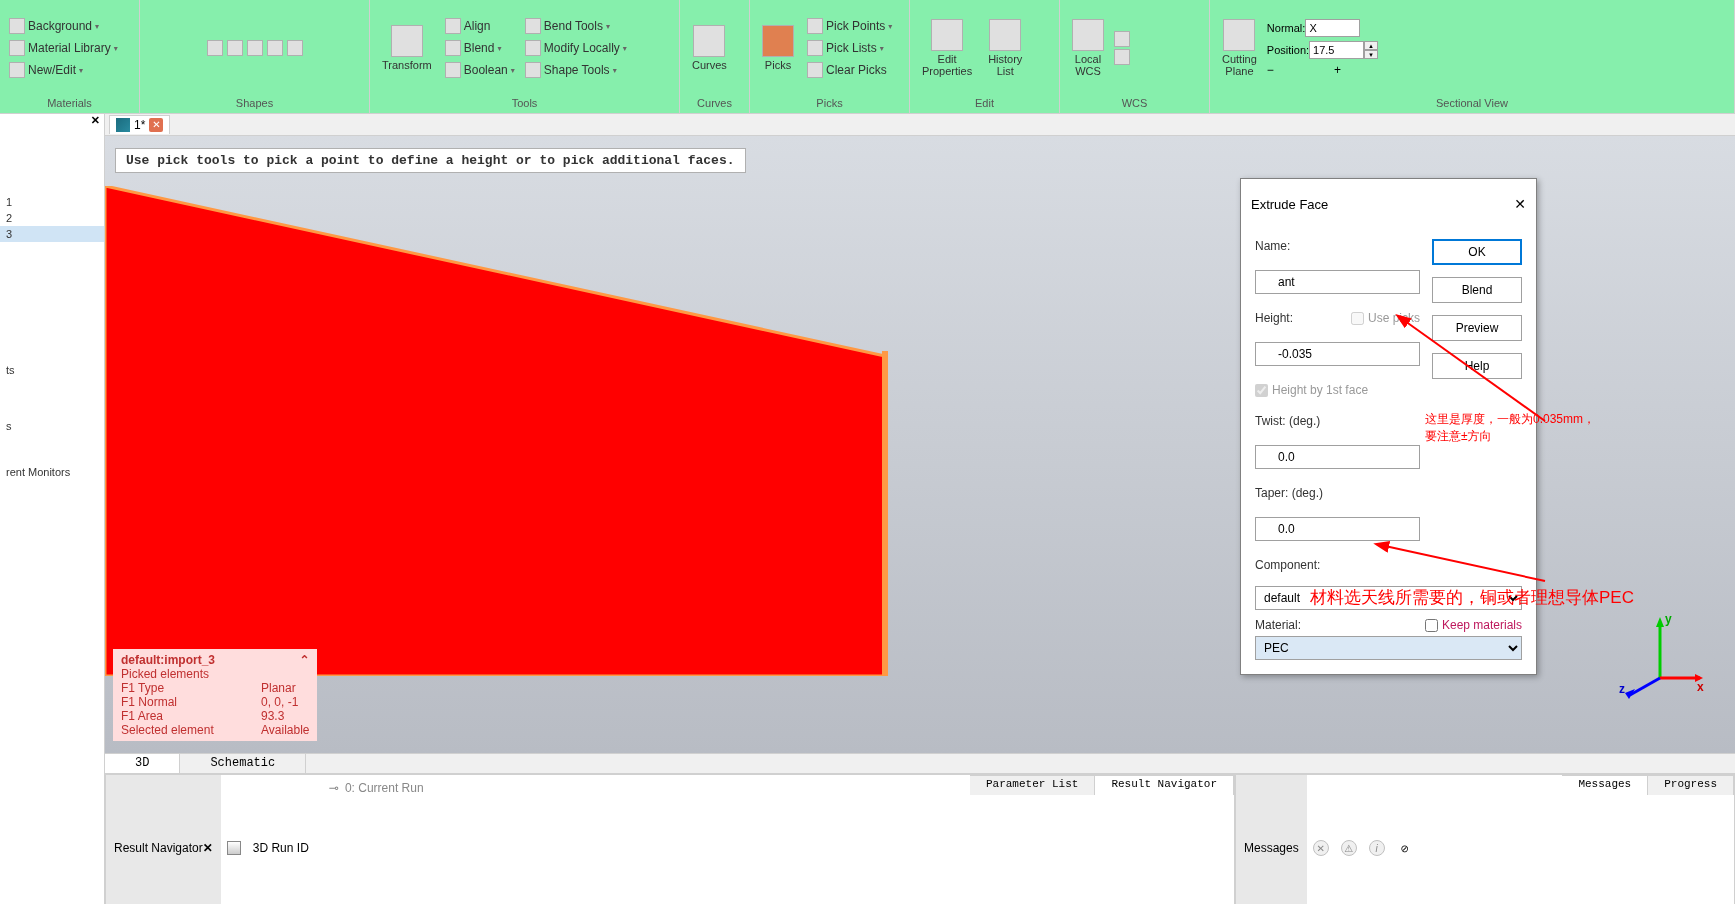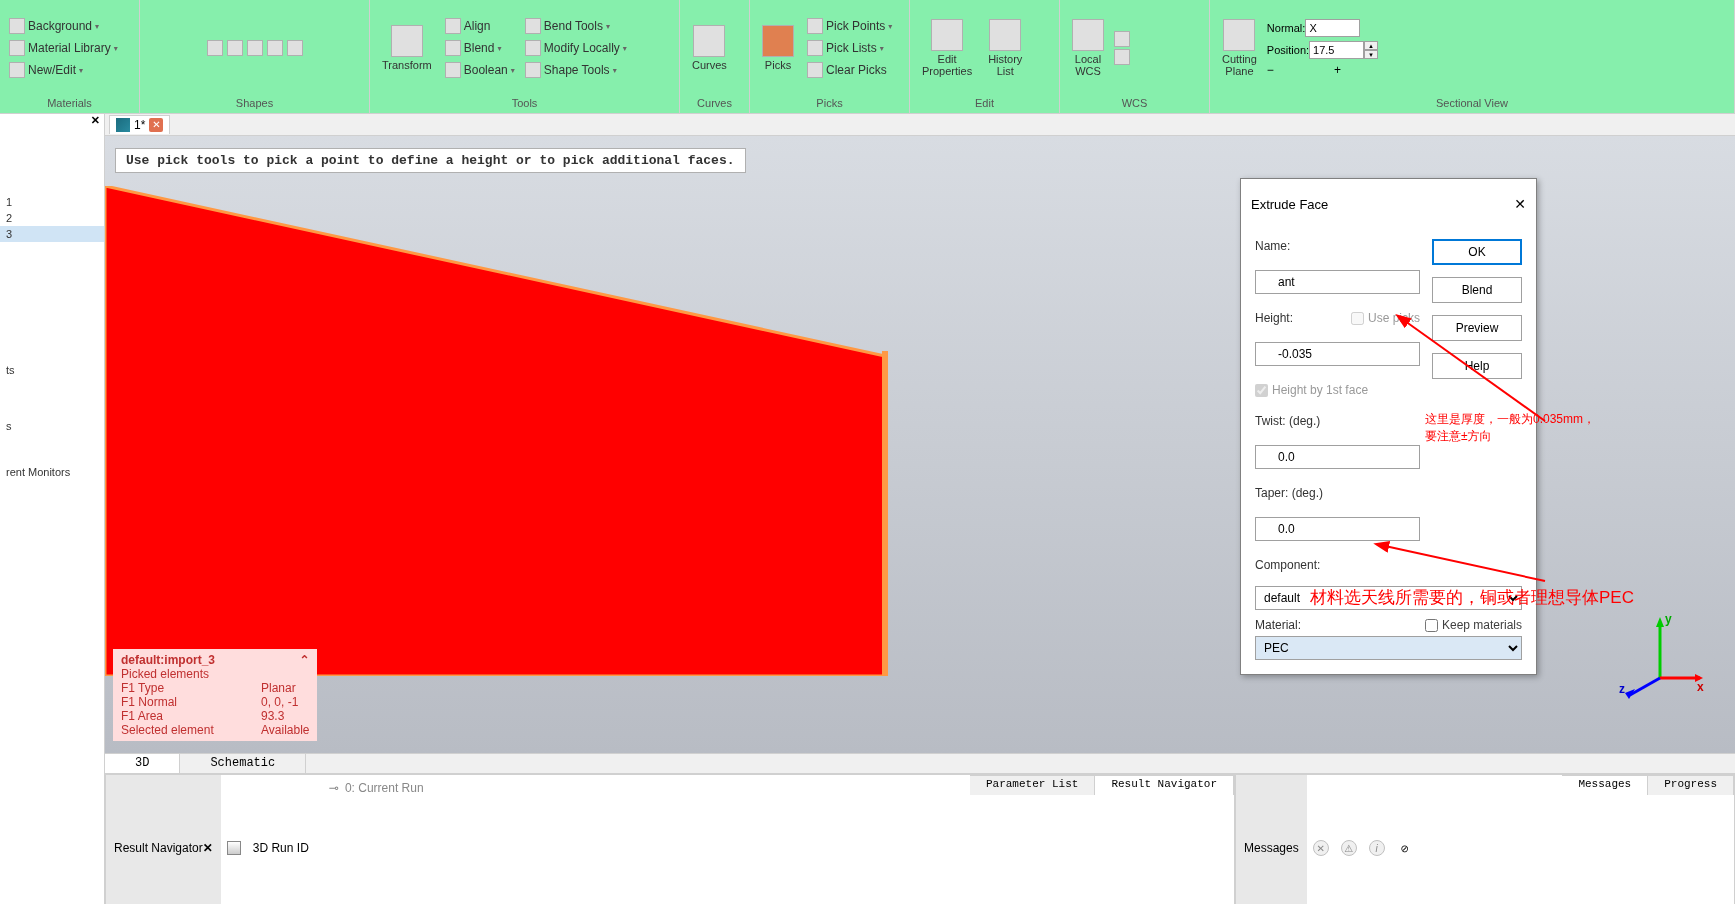--- a/index.html
+++ b/index.html
@@ -64,21 +64,21 @@
     .dialog-right { display: flex; flex-direction: column; gap: 12px; }
     .dlg-label { font-size: 12px; color: #333; }
     .dlg-input { width: 100%; height: 24px; border: 1px solid #a0a0a0; padding: 2px 22px; font-size: 12px; }
     .dlg-select { width: 100%; height: 24px; border: 1px solid #a0a0a0; padding: 2px 4px; font-size: 12px; background: #fff; }
     .dlg-select.hl { background: #dae8f5; }
     .dlg-btn { width: 90px; height: 26px; border: 1px solid #0078d7; background: #fff; cursor: pointer; font-size: 12px; }
     .dlg-btn.primary { border: 2px solid #0078d7; }
     .dlg-btn.normal { border: 1px solid #a0a0a0; }
     .dlg-check { display: flex; align-items: center; gap: 4px; }
     .dlg-check input { width: 13px; height: 13px; }
-    .dlg-check label { font-size: 12px; color: #404040; }
+    .dlg-check label { font-size: 12px; color: #be185d; }
     .dlg-check.disabled label { color: #999; }
     .dlg-row { display: flex; align-items: center; justify-content: space-between; }
     .full-row { width: 100%; }
     
     
     .annot { position: absolute; color: #ff0000; font-size: 17px; font-family: "Microsoft YaHei", sans-serif; z-index: 200; }
     .arrow-svg { position: absolute; z-index: 150; pointer-events: none; }
     
     
     .gizmo { position: absolute; bottom: 40px; right: 30px; width: 90px; height: 100px; z-index: 50; }

